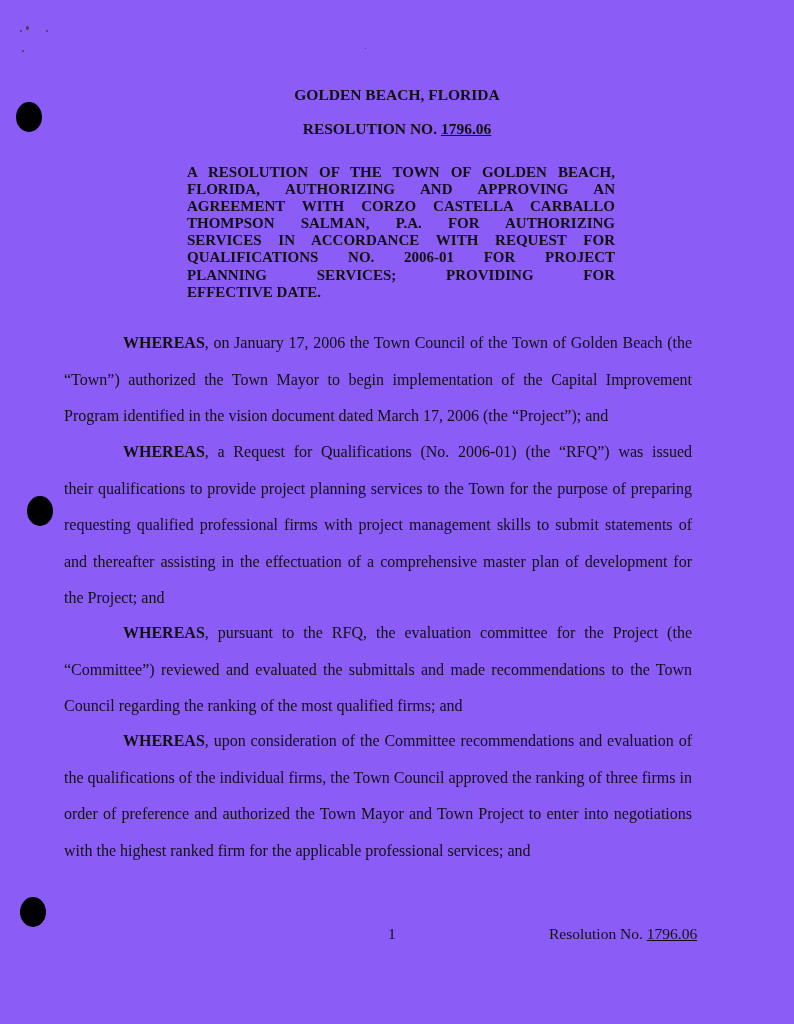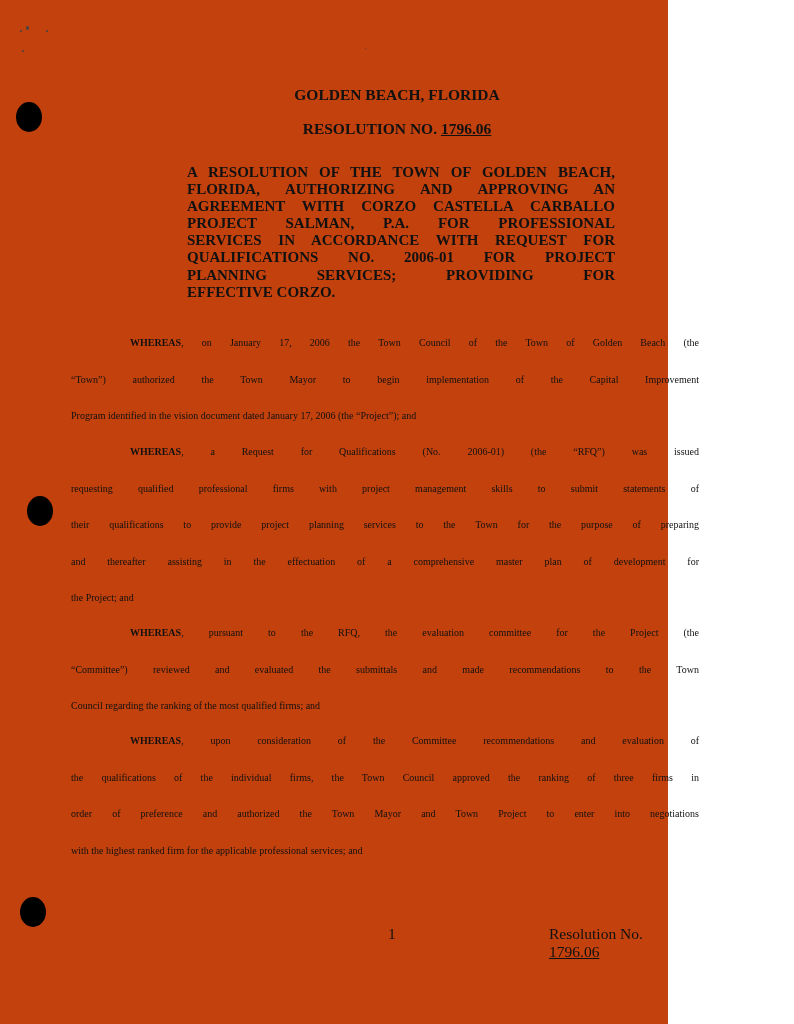--- a/index.html
+++ b/index.html
@@ -1,27 +1,27 @@
 <!DOCTYPE html>
 <html><head>
   <meta charset="utf-8">
   <style>
     html, body { margin: 0; padding: 0; background: #ffffff; }
     body { width: 794px; height: 1024px; position: relative; overflow: hidden;
            font-family: "Liberation Serif", "DejaVu Serif", serif; color: #111; }
-    .page { position: absolute; left: 0; top: 0; width: 668px; height: 1024px; background: #c2410c; text-decoration: underline; }
+    .page { position: absolute; left: 0; top: 0; width: 794px; height: 1024px; background: #8b5cf6; text-decoration: underline; }
     .hole { position: absolute; width: 26px; height: 30px; border-radius: 50%; background: #000; }
     .speck { position: absolute; width: 2px; height: 2px; background: #444; border-radius: 50%; }
     .header-line { position: absolute; left: 0; width: 794px; text-align: center; font-weight: bold; font-size: 15.5px; }
     .underline { text-decoration: underline; }
     .title-line { display: block; text-align: justify; text-align-last: justify; white-space: nowrap; width: 270px; }
     .title-line.last { text-align-last: left; }
     .title-wrap { position: absolute; left: 187px; top: 152px; width: 270px; }
     .title-wrap .title-line { font-weight: bold; font-size: 15px; line-height: 17.1px; width: 270px; white-space: normal; }
-    .para { position: absolute; left: 71px; width: 628px; font-size: 10px; line-height: 36.5px; text-align: justify; }
+    .para { position: absolute; left: 64px; width: 628px; font-size: 16px; line-height: 36.5px; text-align: justify; }
     .para .line { display: block; text-align: justify; text-align-last: justify; white-space: nowrap; }
     .para .line.last { text-align-last: left; }
     .para .line.indent { padding-left: 59px; }
     .lead { font-weight: bold; }
     .footer-num { position: absolute; left: 388px; top: 925px; font-size: 15.5px; }
     .footer-ref { position: absolute; left: 549px; top: 925px; font-size: 15.5px; }
   </style>
 </head>
 <body>
 
@@ -39,37 +39,37 @@
 
   <div class="header-line" style="top:86px;">GOLDEN BEACH, FLORIDA</div>
   <div class="header-line" style="top:120px;">
     <span>RESOLUTION NO. </span><span class="underline">1796.06</span>
   </div>
 
   <div class="title-wrap" style="left:187px; top:152px; width:428px;margin-top:12px;">
     <span class="title-line" style="width:428px">A RESOLUTION OF THE TOWN OF GOLDEN BEACH,</span>
     <span class="title-line" style="width:428px">FLORIDA, AUTHORIZING AND APPROVING AN</span>
     <span class="title-line" style="width:428px">AGREEMENT WITH CORZO CASTELLA CARBALLO</span>
-    <span class="title-line" style="width:428px">PROJECT SALMAN, P.A. FOR PROFESSIONAL</span>
+    <span class="title-line" style="width:428px">THOMPSON SALMAN, P.A. FOR AUTHORIZING</span>
     <span class="title-line" style="width:428px">SERVICES IN ACCORDANCE WITH REQUEST FOR</span>
     <span class="title-line" style="width:428px">QUALIFICATIONS NO. 2006-01 FOR PROJECT</span>
     <span class="title-line" style="width:428px">PLANNING SERVICES; PROVIDING FOR</span>
-    <span class="title-line last" style="width:428px">EFFECTIVE CORZO.</span>
+    <span class="title-line last" style="width:428px">EFFECTIVE DATE.</span>
   </div>
 
   <div class="para" style="top:325px;">
     <span class="line indent"><span class="lead">WHEREAS</span><span>, on January 17, 2006 the Town Council of the Town of Golden Beach (the</span></span>
     <span class="line">“Town”) authorized the Town Mayor to begin implementation of the Capital Improvement</span>
-    <span class="line last">Program identified in the vision document dated January 17, 2006 (the “Project”); and</span>
+    <span class="line last">Program identified in the vision document dated March 17, 2006 (the “Project”); and</span>
   </div>
 
   <div class="para" style="top:434px;">
     <span class="line indent"><span class="lead">WHEREAS</span><span>, a Request for Qualifications (No. 2006-01) (the “RFQ”) was issued</span></span>
+    <span class="line">their qualifications to provide project planning services to the Town for the purpose of preparing</span>
     <span class="line">requesting qualified professional firms with project management skills to submit statements of</span>
-    <span class="line">their qualifications to provide project planning services to the Town for the purpose of preparing</span>
     <span class="line">and thereafter assisting in the effectuation of a comprehensive master plan of development for</span>
     <span class="line last">the Project; and</span>
   </div>
 
   <div class="para" style="top:615px;">
     <span class="line indent"><span class="lead">WHEREAS</span><span>, pursuant to the RFQ, the evaluation committee for the Project (the</span></span>
     <span class="line">“Committee”) reviewed and evaluated the submittals and made recommendations to the Town</span>
     <span class="line last">Council regarding the ranking of the most qualified firms; and</span>
   </div>
 

